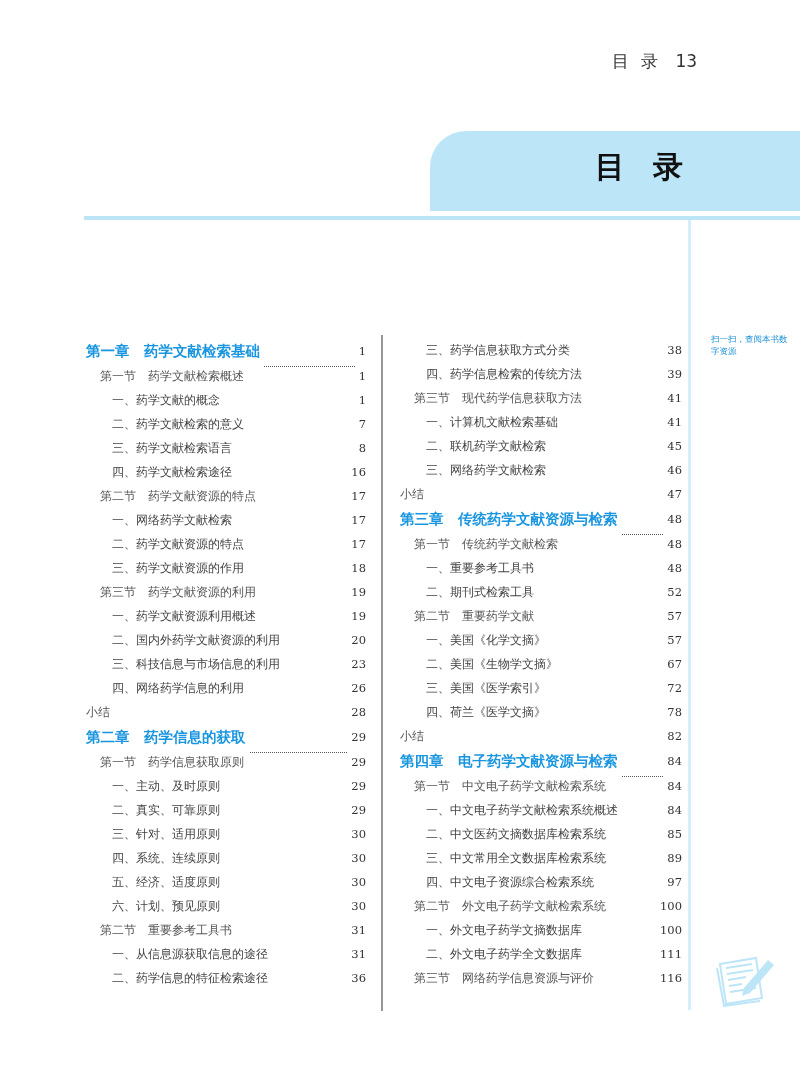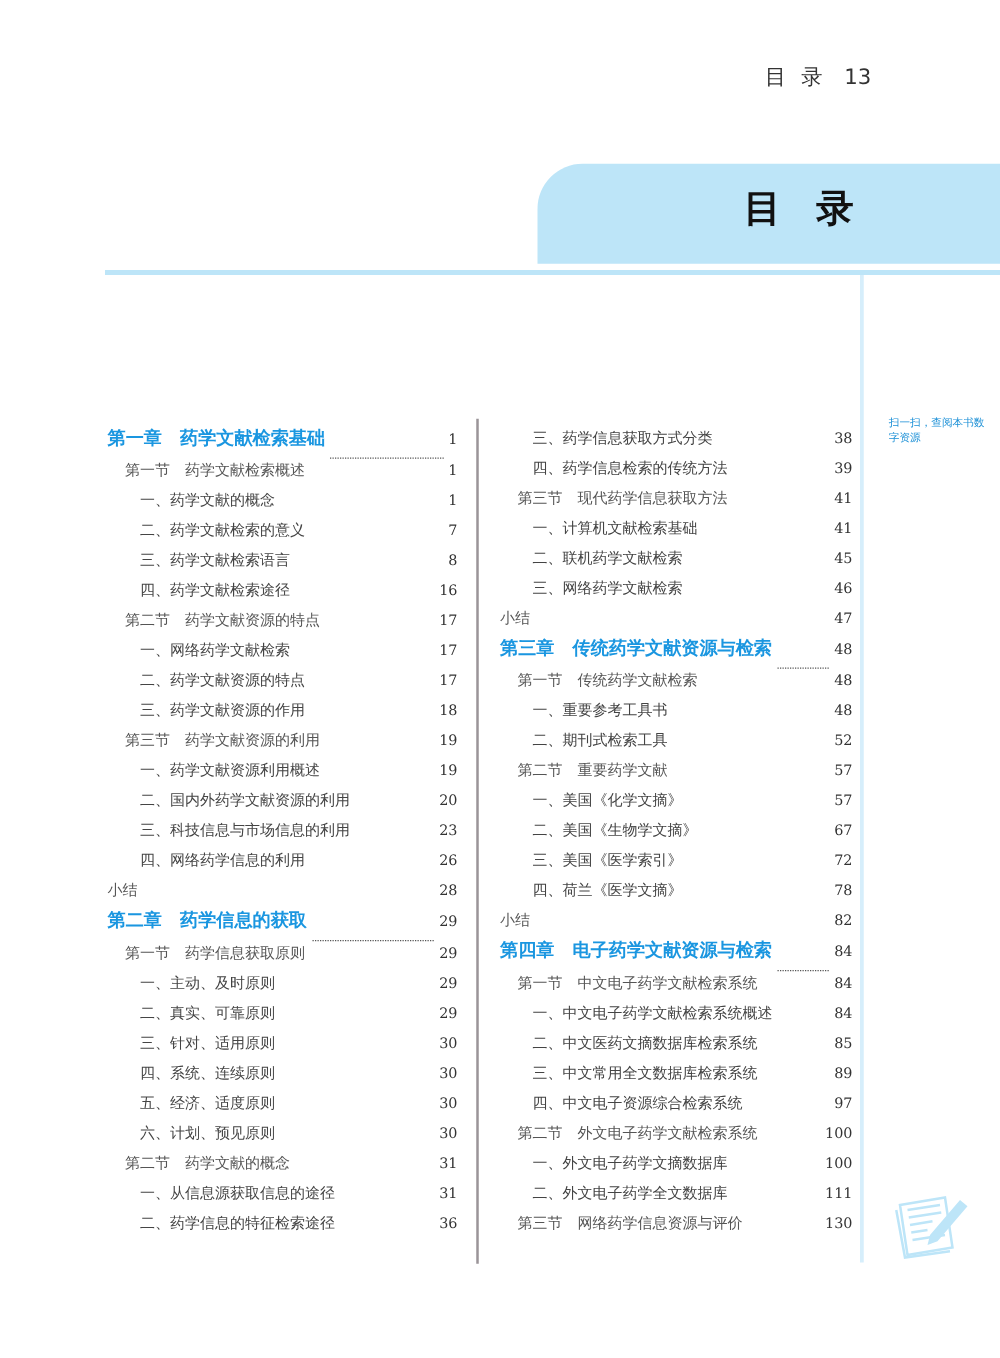--- a/index.html
+++ b/index.html
@@ -158,21 +158,21 @@
     </div>
     <div class="row item">
       <span class="label">五、经济、适度原则</span>
       <span class="page">30</span>
     </div>
     <div class="row item">
       <span class="label">六、计划、预见原则</span>
       <span class="page">30</span>
     </div>
     <div class="row section">
-      <span class="label">第二节　药学文献的概念</span>
+      <span class="label">第二节　重要参考工具书</span>
       <span class="page">31</span>
     </div>
     <div class="row item">
       <span class="label">一、从信息源获取信息的途径</span>
       <span class="page">31</span>
     </div>
     <div class="row item">
       <span class="label">二、药学信息的特征检索途径</span>
       <span class="page">36</span>
     </div>
@@ -279,21 +279,21 @@
     <div class="row item">
       <span class="label">一、外文电子药学文摘数据库</span>
       <span class="page">100</span>
     </div>
     <div class="row item">
       <span class="label">二、外文电子药学全文数据库</span>
       <span class="page">111</span>
     </div>
     <div class="row section">
       <span class="label">第三节　网络药学信息资源与评价</span>
-      <span class="page">130</span>
+      <span class="page">116</span>
     </div>
   </div>
 
 <svg class="deco-icon" viewBox="0 0 62 56">
   <g fill="none" stroke="#bde5f8" stroke-width="2">
     <path d="M4 12 L40 6 L46 46 L10 52 Z"></path>
     <path d="M1 16 L8 54 L44 49"></path>
     <line x1="10" y1="16" x2="36" y2="12"></line>
     <line x1="11" y1="22" x2="37" y2="18"></line>
     <line x1="12" y1="28" x2="30" y2="25"></line>

